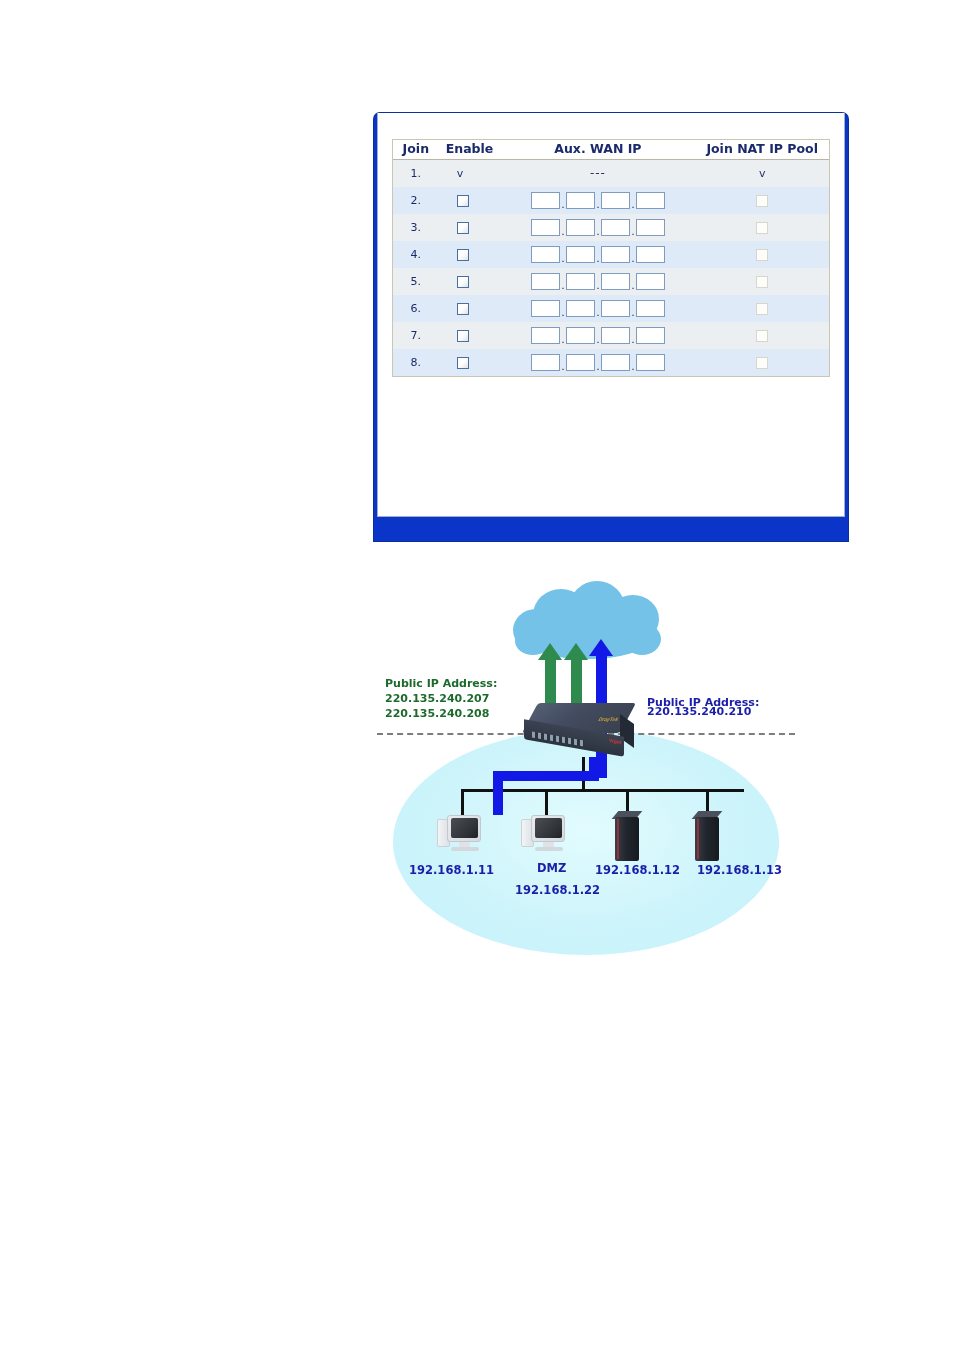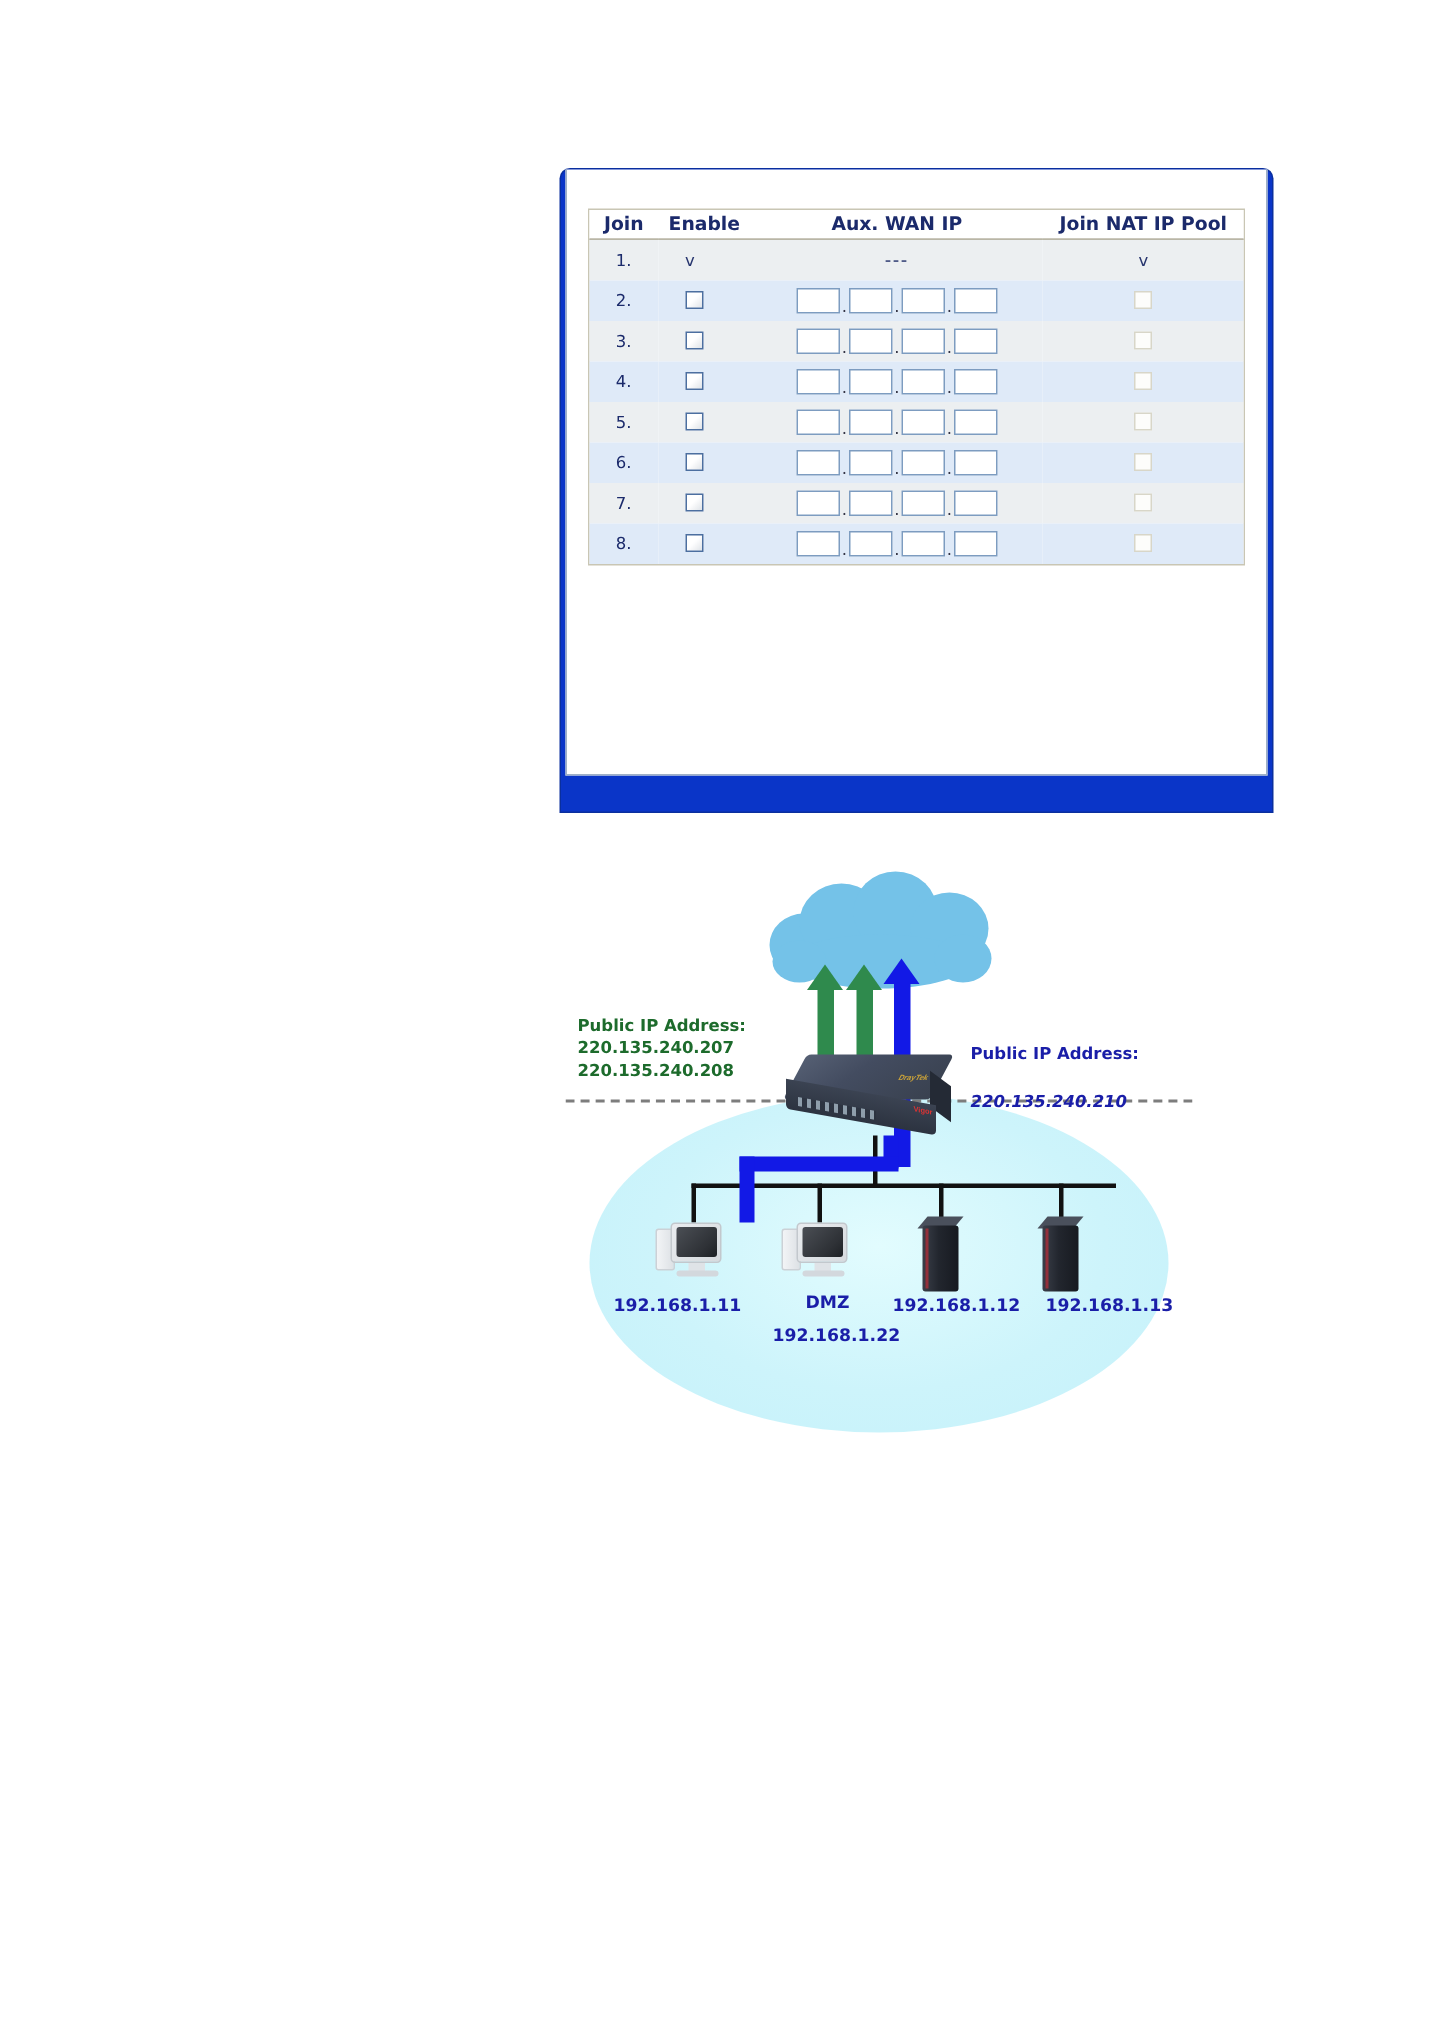--- a/index.html
+++ b/index.html
@@ -552,21 +552,21 @@
     <div class="topface"></div>
       <div class="body"></div>
       <div class="stripe"></div>
   </div>
 
   <div class="dlabel green big" style="left:8px;  top:106px;">Public IP Address:</div>
   <div class="dlabel green big" style="left:8px;  top:121px;">220.135.240.207</div>
   <div class="dlabel green big" style="left:8px;  top:136px;">220.135.240.208</div>
 
   <div class="dlabel big" style="left:270px; top:125px;">Public IP Address:</div>
-  <div class="dlabel big" style="left:270px; top:157px;font-style:italic;">220.135.240.210</div>
+  <div class="dlabel big" style="left:270px; top:134px;">220.135.240.210</div>
 
   <div class="dlabel" style="left:32px;  top:292px;">192.168.1.11</div>
   <div class="dlabel" style="left:160px; top:290px;">DMZ</div>
   <div class="dlabel" style="left:138px; top:312px;">192.168.1.22</div>
   <div class="dlabel" style="left:218px; top:292px;">192.168.1.12</div>
   <div class="dlabel" style="left:320px; top:292px;">192.168.1.13</div>
 
 </div>
 
 </body></html>

